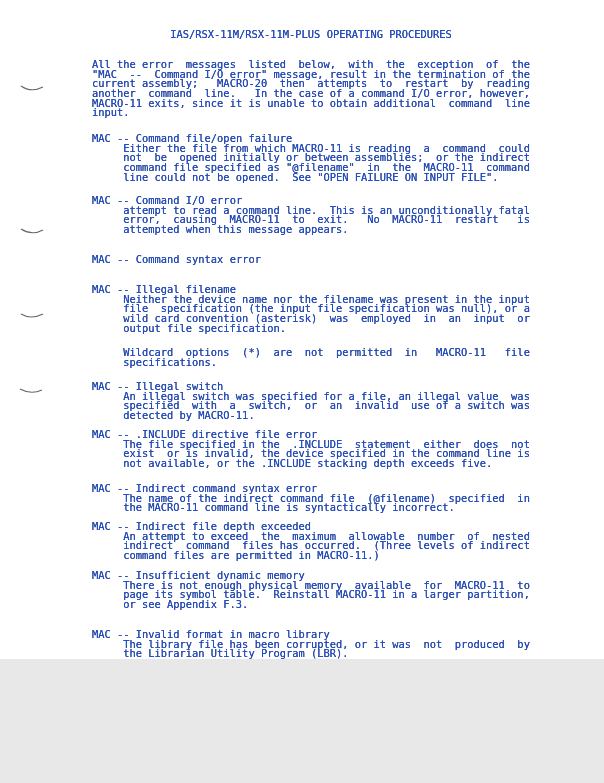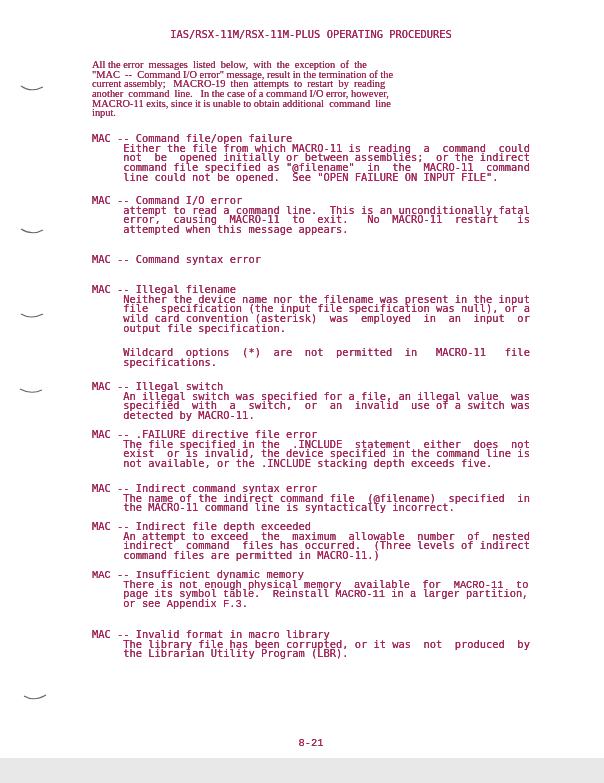--- a/index.html
+++ b/index.html
@@ -1,22 +1,22 @@
 <!DOCTYPE html>
 <html><head>
 <meta charset="utf-8">
 <style>
   html,body{margin:0;padding:0;background:#e8e8e8;}
   .page{
     position:relative;
-    width:604px;height:758px;
+    width:604px;height:659px;
     background:#ffffff;
     overflow:hidden;
     font-family:"DejaVu Sans Mono","Liberation Mono",monospace;
-    color:#be185d;
+    color:#1d4ed8;
     -webkit-font-smoothing:antialiased;
   }
   .doc-header{
     position:absolute;top:29px;left:92px;width:438px;
     font-size:10.4px;line-height:10px;text-align:center;
     white-space:pre;letter-spacing:0;
     text-shadow:0 0 .4px #3a3a3a;
   }
   .doc-footer{
     position:absolute;top:738px;left:92px;width:438px;
@@ -52,24 +52,24 @@
   <svg class="pen-mark" style="left:18px;top:386px" width="26" height="11" viewBox="0 0 26 11">
       <path d="M2 3 Q 13 9 24 4" fill="none" stroke="#4c4c4c" stroke-width="1.1"></path>
     </svg>
   <svg class="pen-mark" style="left:22px;top:692px" width="26" height="11" viewBox="0 0 26 11">
       <path d="M2 4 Q 12 10 24 3" fill="none" stroke="#4c4c4c" stroke-width="1.1"></path>
     </svg>
 
   <div class="doc-header">IAS/RSX-11M/RSX-11M-PLUS OPERATING PROCEDURES</div>
 
   <div id="doc-body">
-      <div class="block" style="top: 60px; font-family: Liberation Serif, serif;">
+      <div class="block" style="top: 60px;">
         <div class="line">All the error  messages  listed  below,  with  the  exception  of  the</div>
         <div class="line">"MAC  --  Command I/O error" message, result in the termination of the</div>
-        <div class="line">current assembly;   MACRO-19  then  attempts  to  restart  by  reading</div>
+        <div class="line">current assembly;   MACRO-20  then  attempts  to  restart  by  reading</div>
         <div class="line">another  command  line.   In the case of a command I/O error, however,</div>
         <div class="line">MACRO-11 exits, since it is unable to obtain additional  command  line</div>
         <div class="line">input.</div>
       </div>
       <div class="block" style="top: 134px;">
         <div class="line">MAC -- Command file/open failure</div>
         <div class="line indent">Either the file from which MACRO-11 is reading  a  command  could</div>
         <div class="line indent">not  be  opened initially or between assemblies;  or the indirect</div>
         <div class="line indent">command file specified as "@filename"  in  the  MACRO-11  command</div>
         <div class="line indent">line could not be opened.  See "OPEN FAILURE ON INPUT FILE".</div>
@@ -93,37 +93,37 @@
         <div class="line indent">Wildcard  options  (*)  are  not  permitted  in   MACRO-11   file</div>
         <div class="line indent">specifications.</div>
       </div>
       <div class="block" style="top: 382px;">
         <div class="line">MAC -- Illegal switch</div>
         <div class="line indent">An illegal switch was specified for a file, an illegal value  was</div>
         <div class="line indent">specified  with  a  switch,  or  an  invalid  use of a switch was</div>
         <div class="line indent">detected by MACRO-11.</div>
       </div>
       <div class="block" style="top: 430px;">
-        <div class="line">MAC -- .FAILURE directive file error</div>
+        <div class="line">MAC -- .INCLUDE directive file error</div>
         <div class="line indent">The file specified in the  .INCLUDE  statement  either  does  not</div>
         <div class="line indent">exist  or is invalid, the device specified in the command line is</div>
         <div class="line indent">not available, or the .INCLUDE stacking depth exceeds five.</div>
       </div>
       <div class="block" style="top: 484px;">
         <div class="line">MAC -- Indirect command syntax error</div>
         <div class="line indent">The name of the indirect command file  (@filename)  specified  in</div>
         <div class="line indent">the MACRO-11 command line is syntactically incorrect.</div>
       </div>
       <div class="block" style="top: 522px;">
         <div class="line">MAC -- Indirect file depth exceeded</div>
         <div class="line indent">An attempt to exceed  the  maximum  allowable  number  of  nested</div>
         <div class="line indent">indirect  command  files has occurred.  (Three levels of indirect</div>
         <div class="line indent">command files are permitted in MACRO-11.)</div>
       </div>
-      <div class="block" style="top: 571px; font-family: Liberation Mono, monospace;">
+      <div class="block" style="top: 571px;">
         <div class="line">MAC -- Insufficient dynamic memory</div>
         <div class="line indent">There is not enough physical memory  available  for  MACRO-11  to</div>
         <div class="line indent">page its symbol table.  Reinstall MACRO-11 in a larger partition,</div>
         <div class="line indent">or see Appendix F.3.</div>
       </div>
       <div class="block" style="top: 620px; margin-top: 10px;">
         <div class="line">MAC -- Invalid format in macro library</div>
         <div class="line indent">The library file has been corrupted, or it was  not  produced  by</div>
         <div class="line indent">the Librarian Utility Program (LBR).</div>
       </div>

